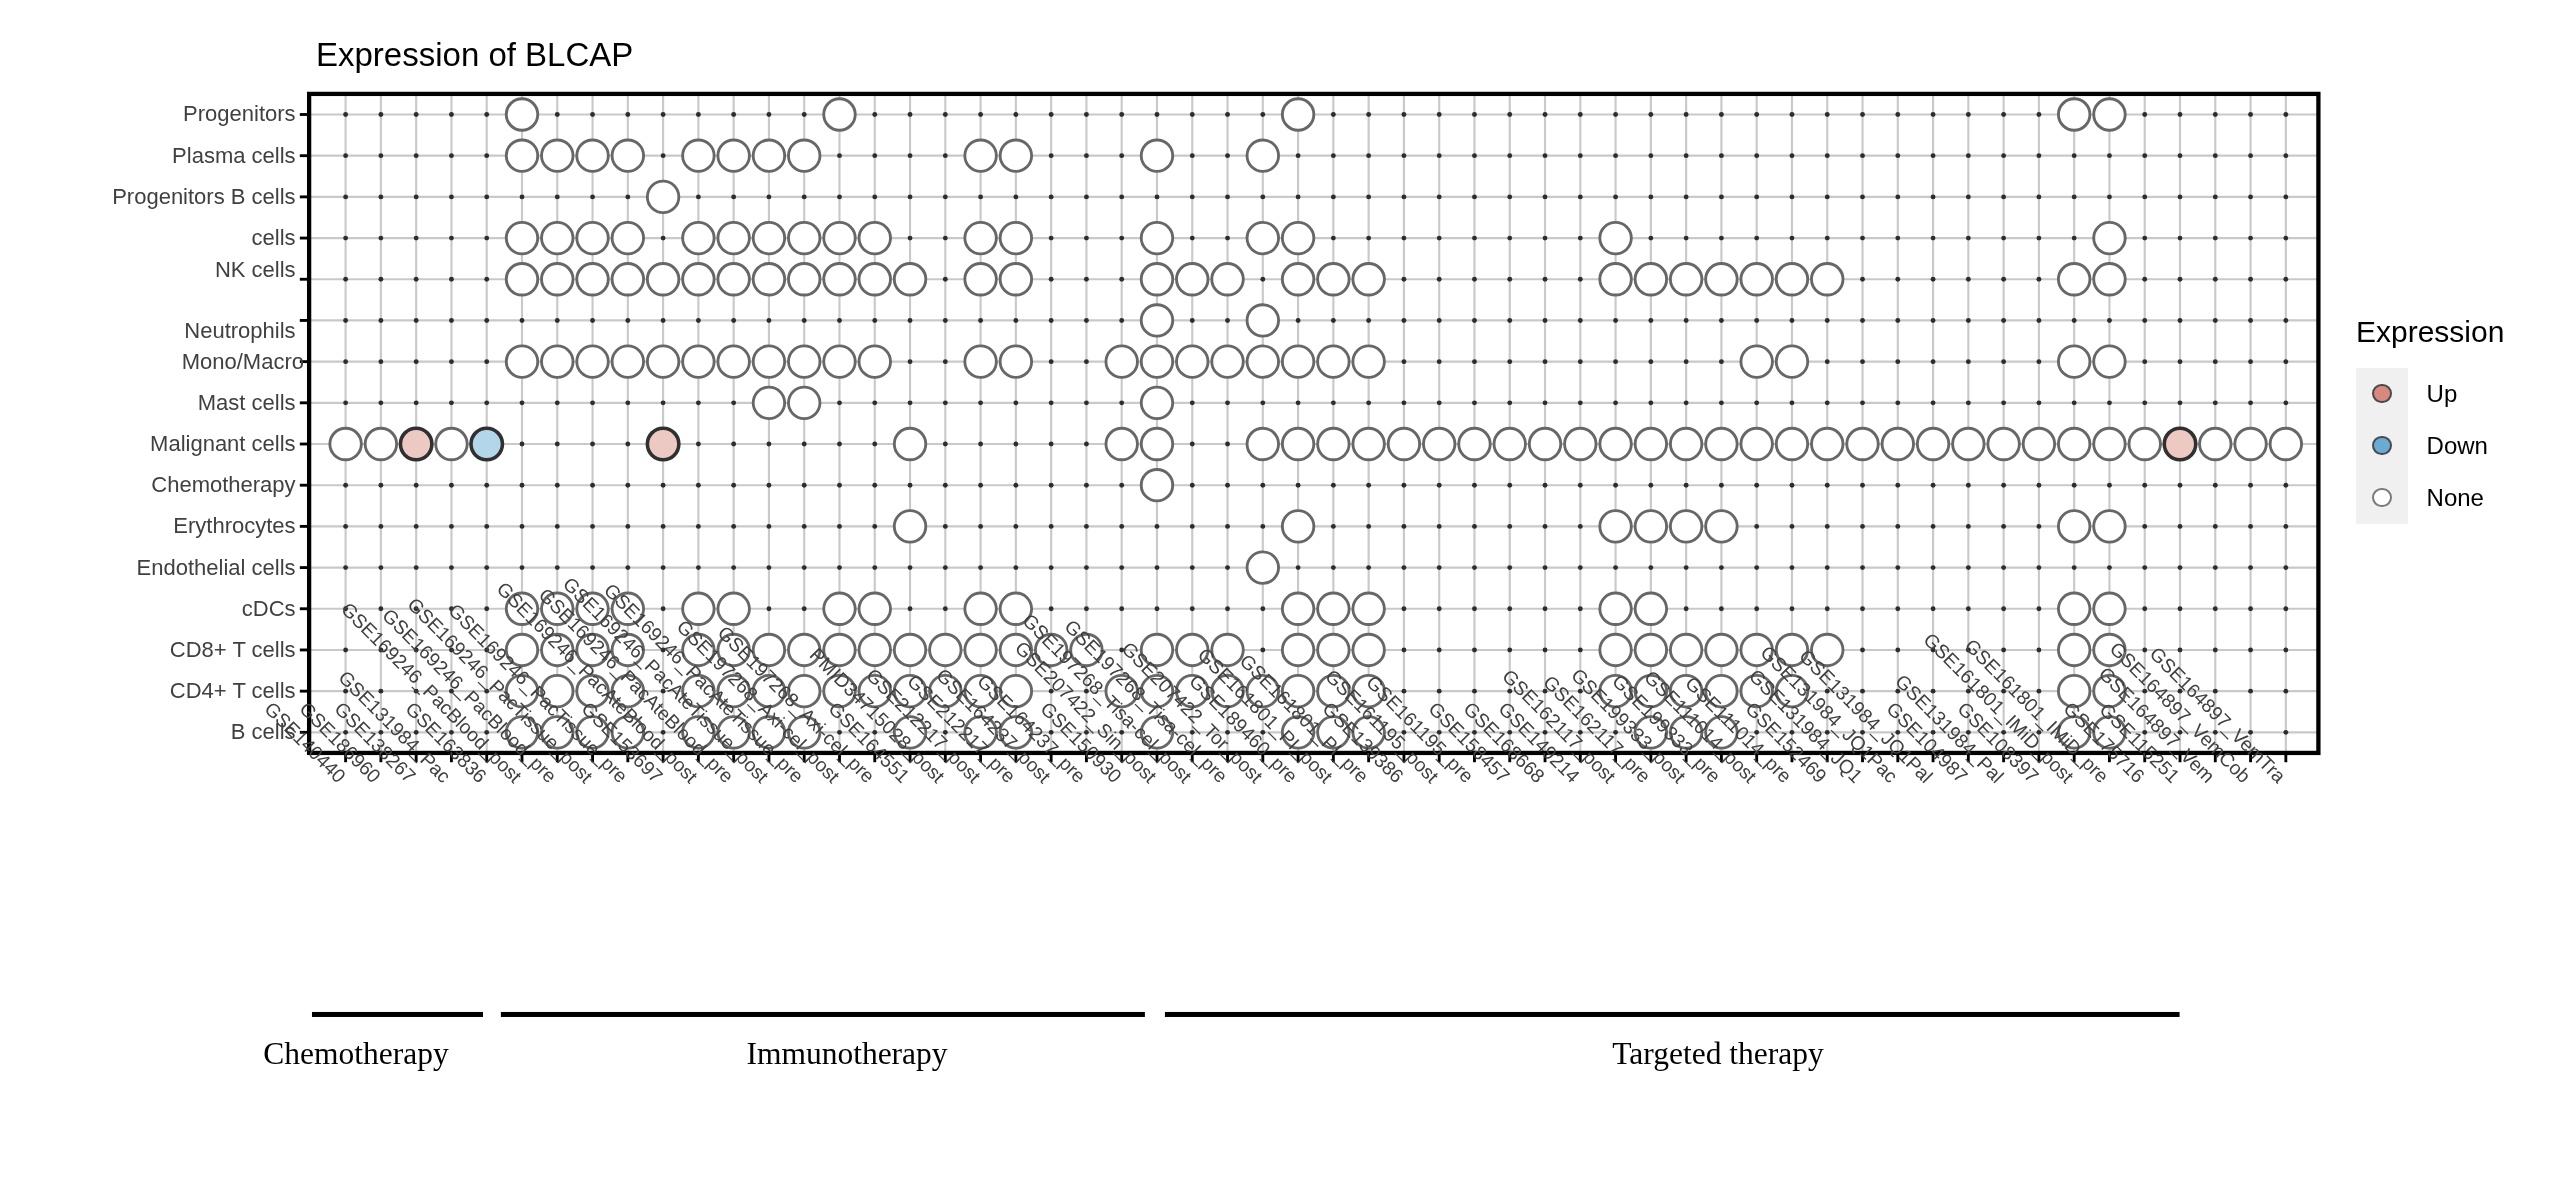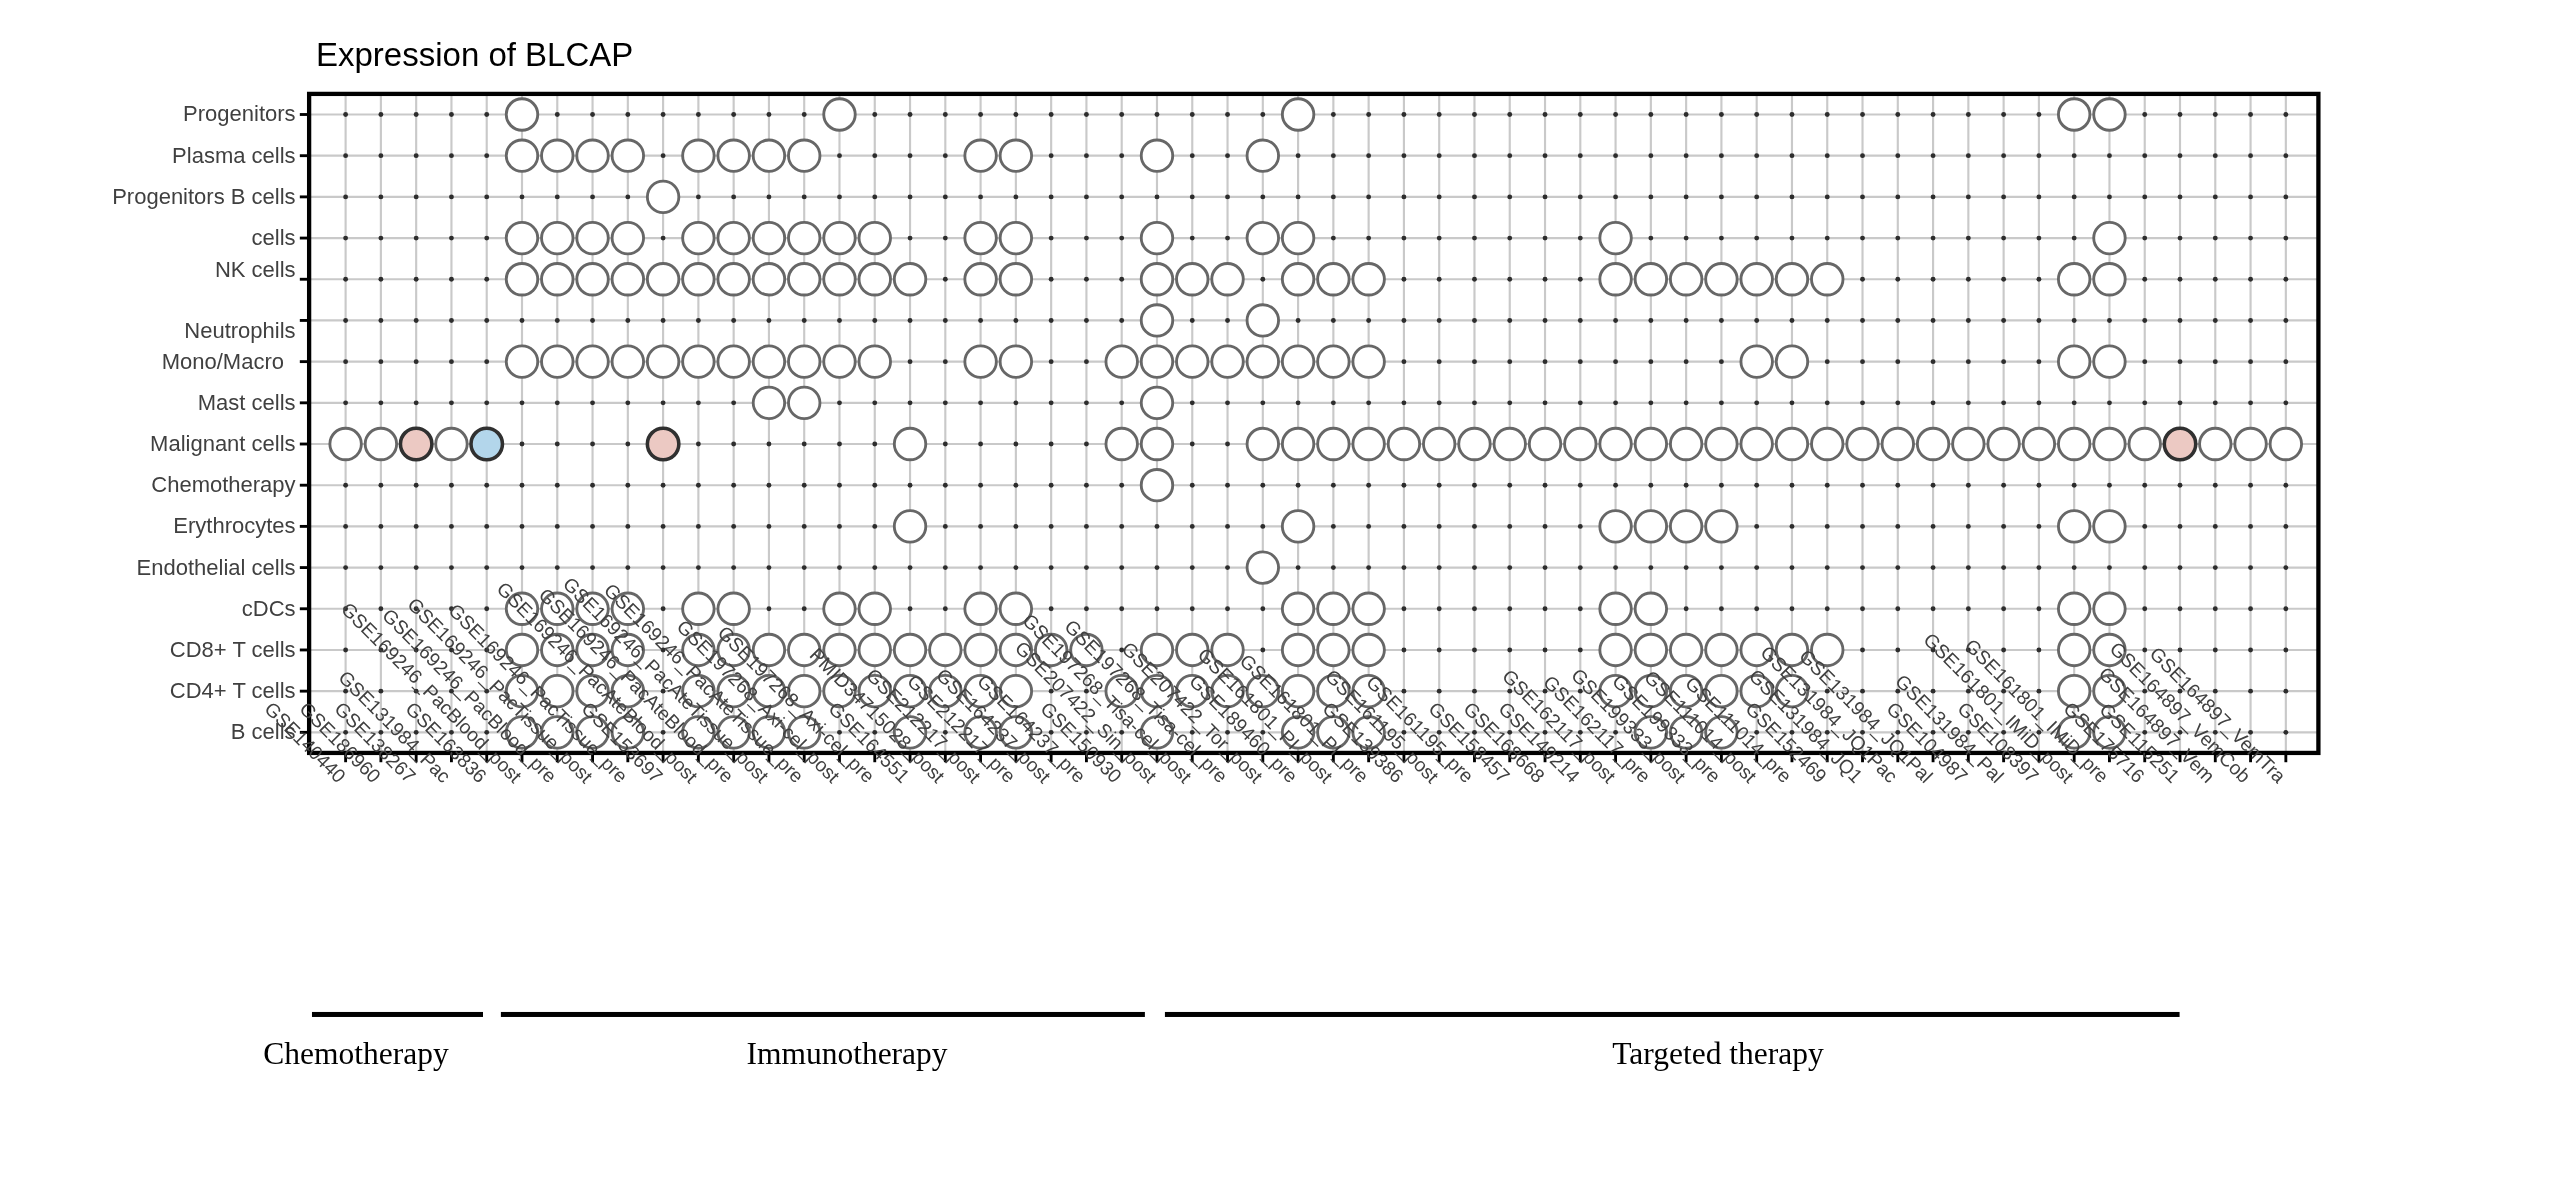--- a/index.html
+++ b/index.html
@@ -1313,21 +1313,21 @@
       <rect x="1628" y="1414" width="1418" height="7" fill="#000"></rect>
     </svg>
 
   <div id="labels-layer">
       <div class="ylab" style="left:23.6px;top:101px;">Progenitors</div>
       <div class="ylab" style="left:23.6px;top:143px;">Plasma cells</div>
       <div class="ylab" style="left:23.6px;top:184px;">Progenitors B cells</div>
       <div class="ylab" style="left:23.6px;top:225px;">cells</div>
       <div class="ylab" style="left:23.6px;top:257px;">NK cells</div>
       <div class="ylab" style="left:23.6px;top:318px;">Neutrophils</div>
-      <div class="ylab" style="left:12px;top:349px;">Mono/Macro</div>
+      <div class="ylab" style="left:32px;top:349px;">Mono/Macro</div>
       <div class="ylab" style="left:23.6px;top:390px;">Mast cells</div>
       <div class="ylab" style="left:23.6px;top:431px;">Malignant cells</div>
       <div class="ylab" style="left:23.6px;top:472px;">Chemotherapy</div>
       <div class="ylab" style="left:23.6px;top:513px;">Erythrocytes</div>
       <div class="ylab" style="left:23.6px;top:555px;">Endothelial cells</div>
       <div class="ylab" style="left:23.6px;top:596px;">cDCs</div>
       <div class="ylab" style="left:23.6px;top:637px;">CD8+ T cells</div>
       <div class="ylab" style="left:23.6px;top:678px;text-align:right;">CD4+ T cells</div>
       <div class="ylab" style="left:23.6px;top:719px;">B cells</div>
       <div class="xlab" style="left:34px;top:769px;">GSE140440</div>
@@ -1384,14 +1384,37 @@
       <div class="xlab" style="left:1833px;top:769px;">GSE175716</div>
       <div class="xlab" style="left:1868px;top:769px;">GSE115251</div>
       <div class="xlab" style="left:1903px;top:769px;">GSE164897_Vem</div>
       <div class="xlab" style="left:1939px;top:769px;">GSE164897_VemCob</div>
       <div class="xlab" style="left:1974px;top:769px;">GSE164897_VemTra</div>
       <div class="group-label" style="left:356px;top:1036px;">Chemotherapy</div>
       <div class="group-label" style="left:847px;top:1036px;">Immunotherapy</div>
       <div class="group-label" style="left:1718px;top:1036px;">Targeted therapy</div>
     </div>
 
+  <div id="legend">
+    <div id="legend-title">Expression</div>
+    <div id="legend-items">
+        <div class="legend-item">
+          <span class="legend-key">
+            <span class="legend-dot" style="background:#d8897e;border:2.1px solid #4a4a4a;"></span>
+          </span>
+          <span class="legend-label">Up</span>
+        </div>
+        <div class="legend-item">
+          <span class="legend-key">
+            <span class="legend-dot" style="background:#6aabd3;border:2.1px solid #4a4a4a;"></span>
+          </span>
+          <span class="legend-label">Down</span>
+        </div>
+        <div class="legend-item">
+          <span class="legend-key">
+            <span class="legend-dot" style="background:#ffffff;border:2.1px solid #7a7a7a;"></span>
+          </span>
+          <span class="legend-label">None</span>
+        </div>
+      </div>
+  </div>
 </div>
 
 
 </body></html>

